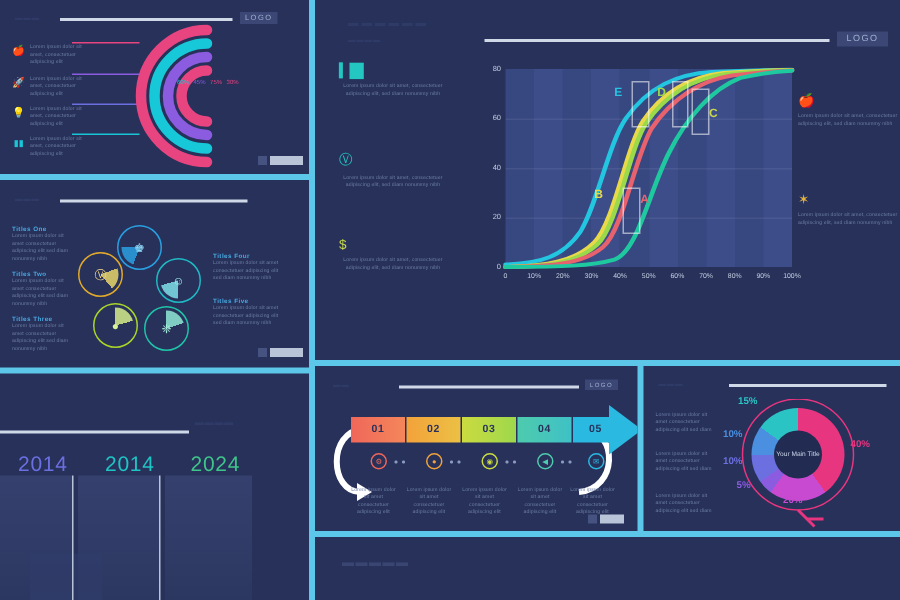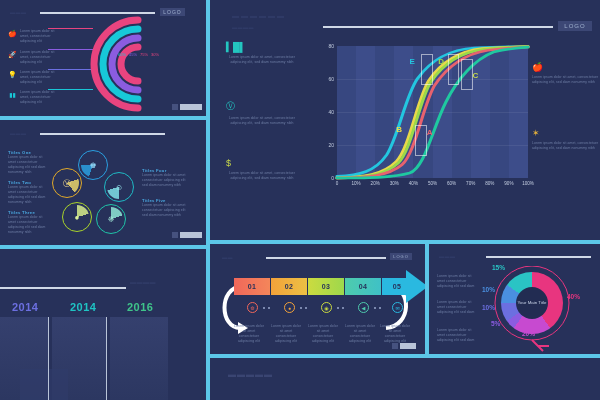--- a/index.html
+++ b/index.html
@@ -46,21 +46,21 @@
   .p2-side{position:absolute;width:72px;}
   .p2-ico{font-size:9px;margin-bottom:3px;display:block;}
 
   
   #p3{left:0;top:120px;width:206px;height:125px;}
   .circ{position:absolute;border-radius:50%;border:1.4px solid;box-sizing:border-box;}
   .seg{position:absolute;inset:2px;border-radius:50%;}
 
   
   #p4{left:0;top:249px;width:206px;height:151px;}
-  .yr{position:absolute;font-size:11px;font-weight:bold;letter-spacing:.5px;}
+  .yr{position:absolute;font-size:14px;font-weight:normal;letter-spacing:.5px;}
   .col{position:absolute;bottom:0;background:linear-gradient(180deg,#35406e,#2c3761);}
   .col.l{background:#313c6b;}
   .divider{position:absolute;width:1px;background:#b9c4d8;}
 
   
   #p5{left:210px;top:244px;width:215px;height:110px;}
   .step{position:absolute;top:0;height:17px;display:flex;align-items:center;justify-content:center;
         color:#27315a;font-size:7px;font-weight:bold;letter-spacing:.4px;}
   .stepico{position:absolute;width:11px;height:11px;border-radius:50%;border:1.3px solid;
            box-sizing:border-box;display:flex;align-items:center;justify-content:center;font-size:5px;}
@@ -268,21 +268,21 @@
       <span class="bar"></span>
     </div>
   </div>
 
   <div class="panel" id="p4">
     <div class="hdr-line" style="left:0px;top:38px;width:126px;"></div>
     <div class="hdr-ghost" style="left:130px;top:30px;font-size:6px;">▬▬▬▬</div>
 
     <span class="yr" style="left:12px;top:52px;color:#6c6fe0;">2014</span>
     <span class="yr" style="left:70px;top:52px;color:#1fc4c4;">2014</span>
-    <span class="yr" style="left:127px;top:52px;color:#3fc48a;">2016</span>
+    <span class="yr" style="left:127px;top:52px;color:#3fc48a;">2024</span>
 
     <div class="col" style="left:-8px;top:68px;width:56px;height:83px;"></div>
     <div class="col" style="left:52px;top:68px;width:54px;height:83px;"></div>
     <div class="col" style="left:110px;top:68px;width:58px;height:83px;"></div>
     <div class="col l" style="left:20px;top:120px;width:48px;height:31px;opacity:.6"></div>
 
     <div class="divider" style="left:48px;top:68px;height:83px;"></div>
     <div class="divider" style="left:106px;top:68px;height:83px;"></div>
   </div>
 

